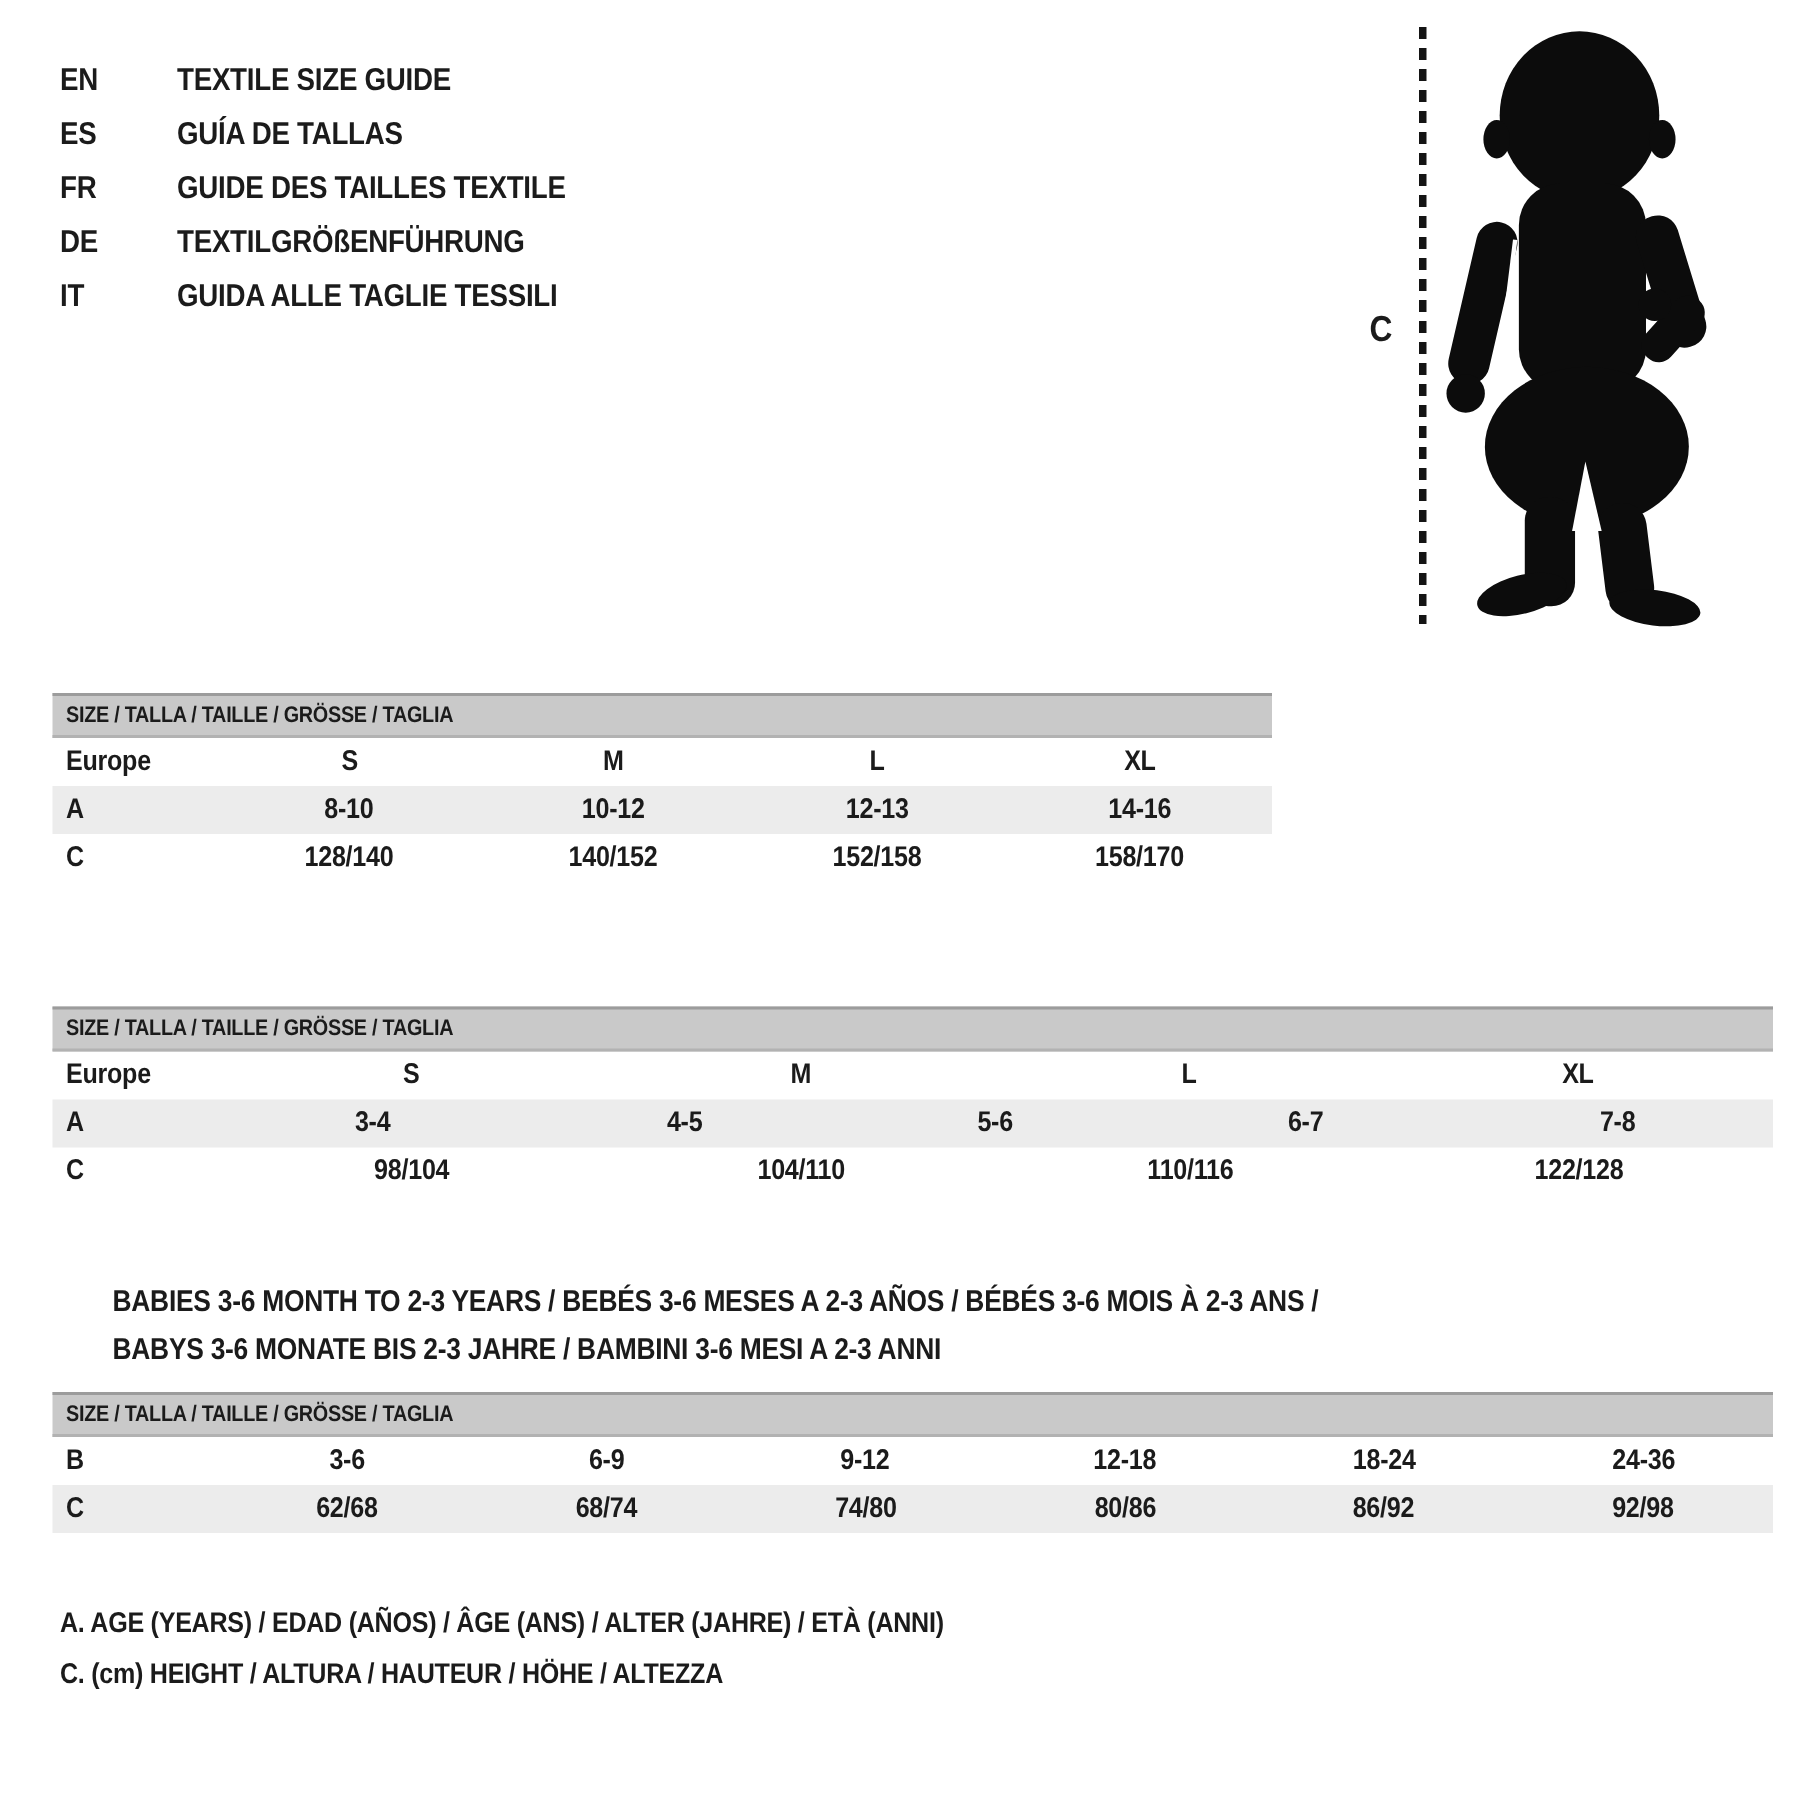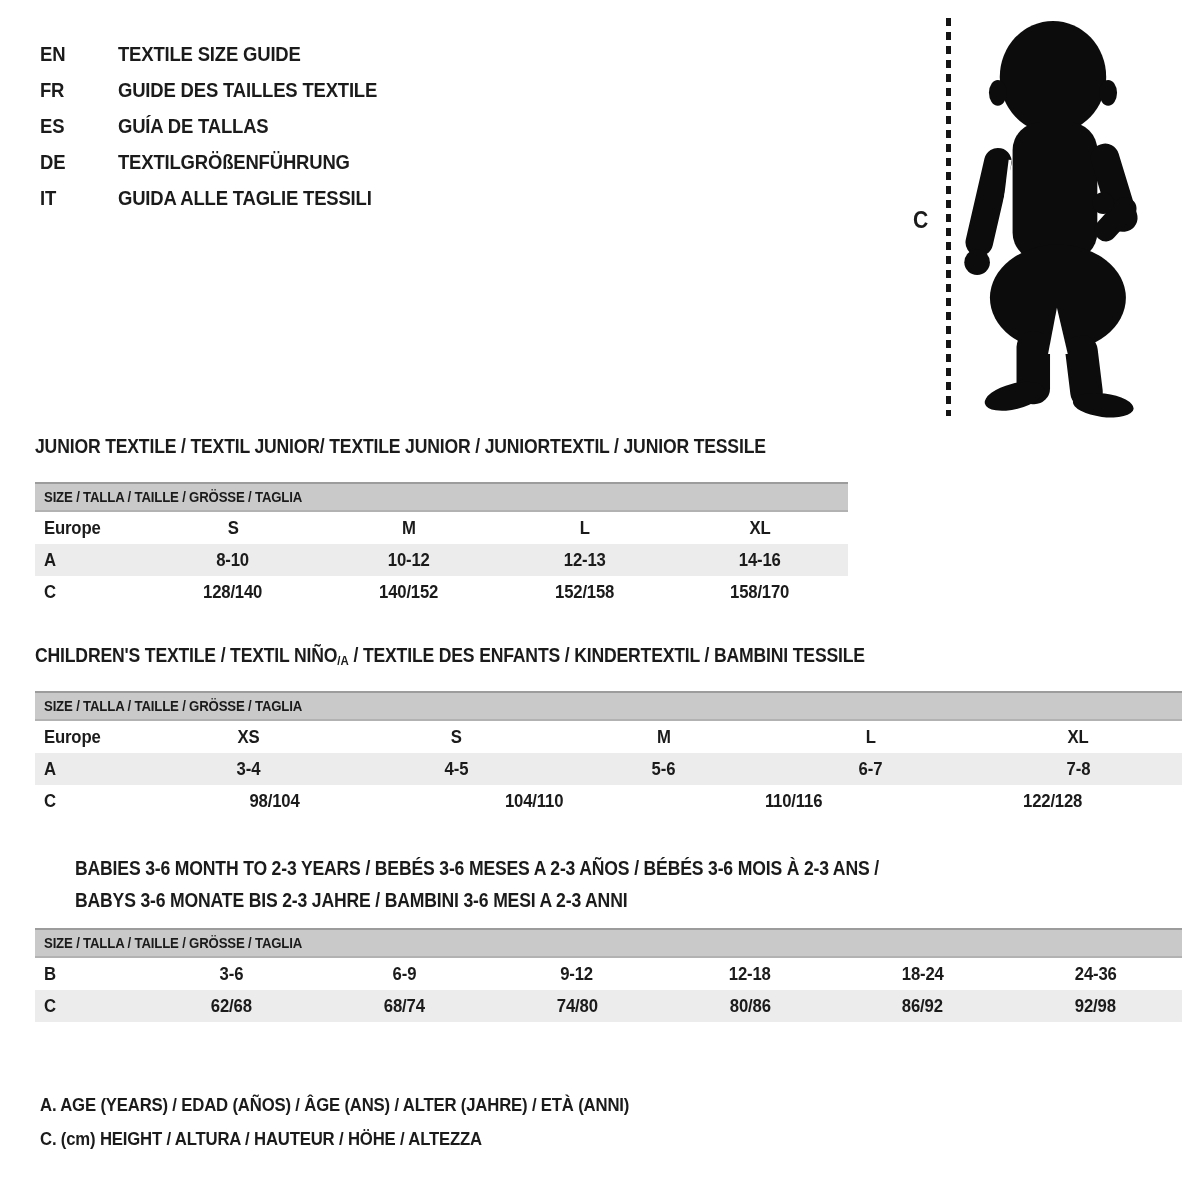--- a/index.html
+++ b/index.html
@@ -40,40 +40,40 @@
   .tbl-junior .size-bar,.tbl-children .size-bar{margin-top:26px;}
   .tbl-babies .size-bar{margin-top:12px;}
   .trow{display:flex;height:32px;line-height:32px;font-size:19px;font-weight:700;}
   .trow.alt{background:#ececec;}
   .tlabel{width:110px;padding-left:9px;box-sizing:border-box;}
   .tcell{flex:1;text-align:center;}
 
   .sub-a{font-size:13px;vertical-align:-3px;letter-spacing:0;}
 
   
-  .footer{position:absolute;left:40px;top:1066px;margin-top:22px;}
+  .footer{position:absolute;left:40px;top:1066px;}
   .fline{height:34px;line-height:34px;font-size:19px;font-weight:700;}
 </style>
 </head>
 <body>
 
 <div class="page">
 
   <div class="languages">
     <div class="lang-row">
       <span class="lang-code cond">EN</span>
       <span class="cond">TEXTILE SIZE GUIDE</span>
     </div>
     <div class="lang-row">
+      <span class="lang-code cond">ES</span>
+      <span class="cond">GUÍA DE TALLAS</span>
+    </div>
+    <div class="lang-row">
       <span class="lang-code cond">FR</span>
       <span class="cond">GUIDE DES TAILLES TEXTILE</span>
-    </div>
-    <div class="lang-row">
-      <span class="lang-code cond">ES</span>
-      <span class="cond">GUÍA DE TALLAS</span>
     </div>
     <div class="lang-row">
       <span class="lang-code cond">DE</span>
       <span class="cond">TEXTILGRÖßENFÜHRUNG</span>
     </div>
     <div class="lang-row">
       <span class="lang-code cond">IT</span>
       <span class="cond">GUIDA ALLE TAGLIE TESSILI</span>
     </div>
   </div>
@@ -97,23 +97,20 @@
       <rect x="60" y="322" width="34" height="74" rx="16"></rect>
       <rect x="112" y="326" width="33" height="74" rx="16" transform="rotate(-7 128 363)"></rect>
       <ellipse cx="58" cy="388" rx="31" ry="13" transform="rotate(-14 58 388)"></ellipse>
       <ellipse cx="148" cy="397" rx="31" ry="12" transform="rotate(7 148 397)"></ellipse>
     </g>
     <rect x="52" y="148" width="3" height="84" fill="#ffffff" transform="rotate(7 53 148)"></rect>
     <path d="M92,345 L101,298 L112,345 Z" fill="#ffffff"></path>
   </svg>
 
   <section class="tbl tbl-junior">
-    <h2>
-      <span class="cond">JUNIOR TEXTILE / TEXTIL JUNIOR/ TEXTILE JUNIOR / JUNIORTEXTIL / JUNIOR TESSILE</span>
-    </h2>
     <div class="size-bar">
       <span class="cond">SIZE / TALLA / TAILLE / GRÖSSE / TAGLIA</span>
     </div>
     <div class="trow">
       <span class="tlabel"><span class="cond">Europe</span></span>
       <span class="tcell"><span class="cond">S</span></span>
       <span class="tcell"><span class="cond">M</span></span>
       <span class="tcell"><span class="cond">L</span></span>
       <span class="tcell"><span class="cond">XL</span></span>
     </div>
@@ -127,29 +124,25 @@
     <div class="trow">
       <span class="tlabel"><span class="cond">C</span></span>
       <span class="tcell"><span class="cond">128/140</span></span>
       <span class="tcell"><span class="cond">140/152</span></span>
       <span class="tcell"><span class="cond">152/158</span></span>
       <span class="tcell"><span class="cond">158/170</span></span>
     </div>
   </section>
 
   <section class="tbl tbl-children">
-    <h2>
-      <span class="cond"><span>CHILDREN'S TEXTILE / TEXTIL NIÑO</span><span class="sub-a">/A</span><span> / TEXTILE DES ENFANTS / KINDERTEXTIL / BAMBINI TESSILE</span></span>
-    </h2>
     <div class="size-bar">
       <span class="cond">SIZE / TALLA / TAILLE / GRÖSSE / TAGLIA</span>
     </div>
     <div class="trow">
       <span class="tlabel"><span class="cond">Europe</span></span>
-      <span class="tcell"><span class="cond">XS</span></span>
       <span class="tcell"><span class="cond">S</span></span>
       <span class="tcell"><span class="cond">M</span></span>
       <span class="tcell"><span class="cond">L</span></span>
       <span class="tcell"><span class="cond">XL</span></span>
     </div>
     <div class="trow alt">
       <span class="tlabel"><span class="cond">A</span></span>
       <span class="tcell"><span class="cond">3-4</span></span>
       <span class="tcell"><span class="cond">4-5</span></span>
       <span class="tcell"><span class="cond">5-6</span></span>

